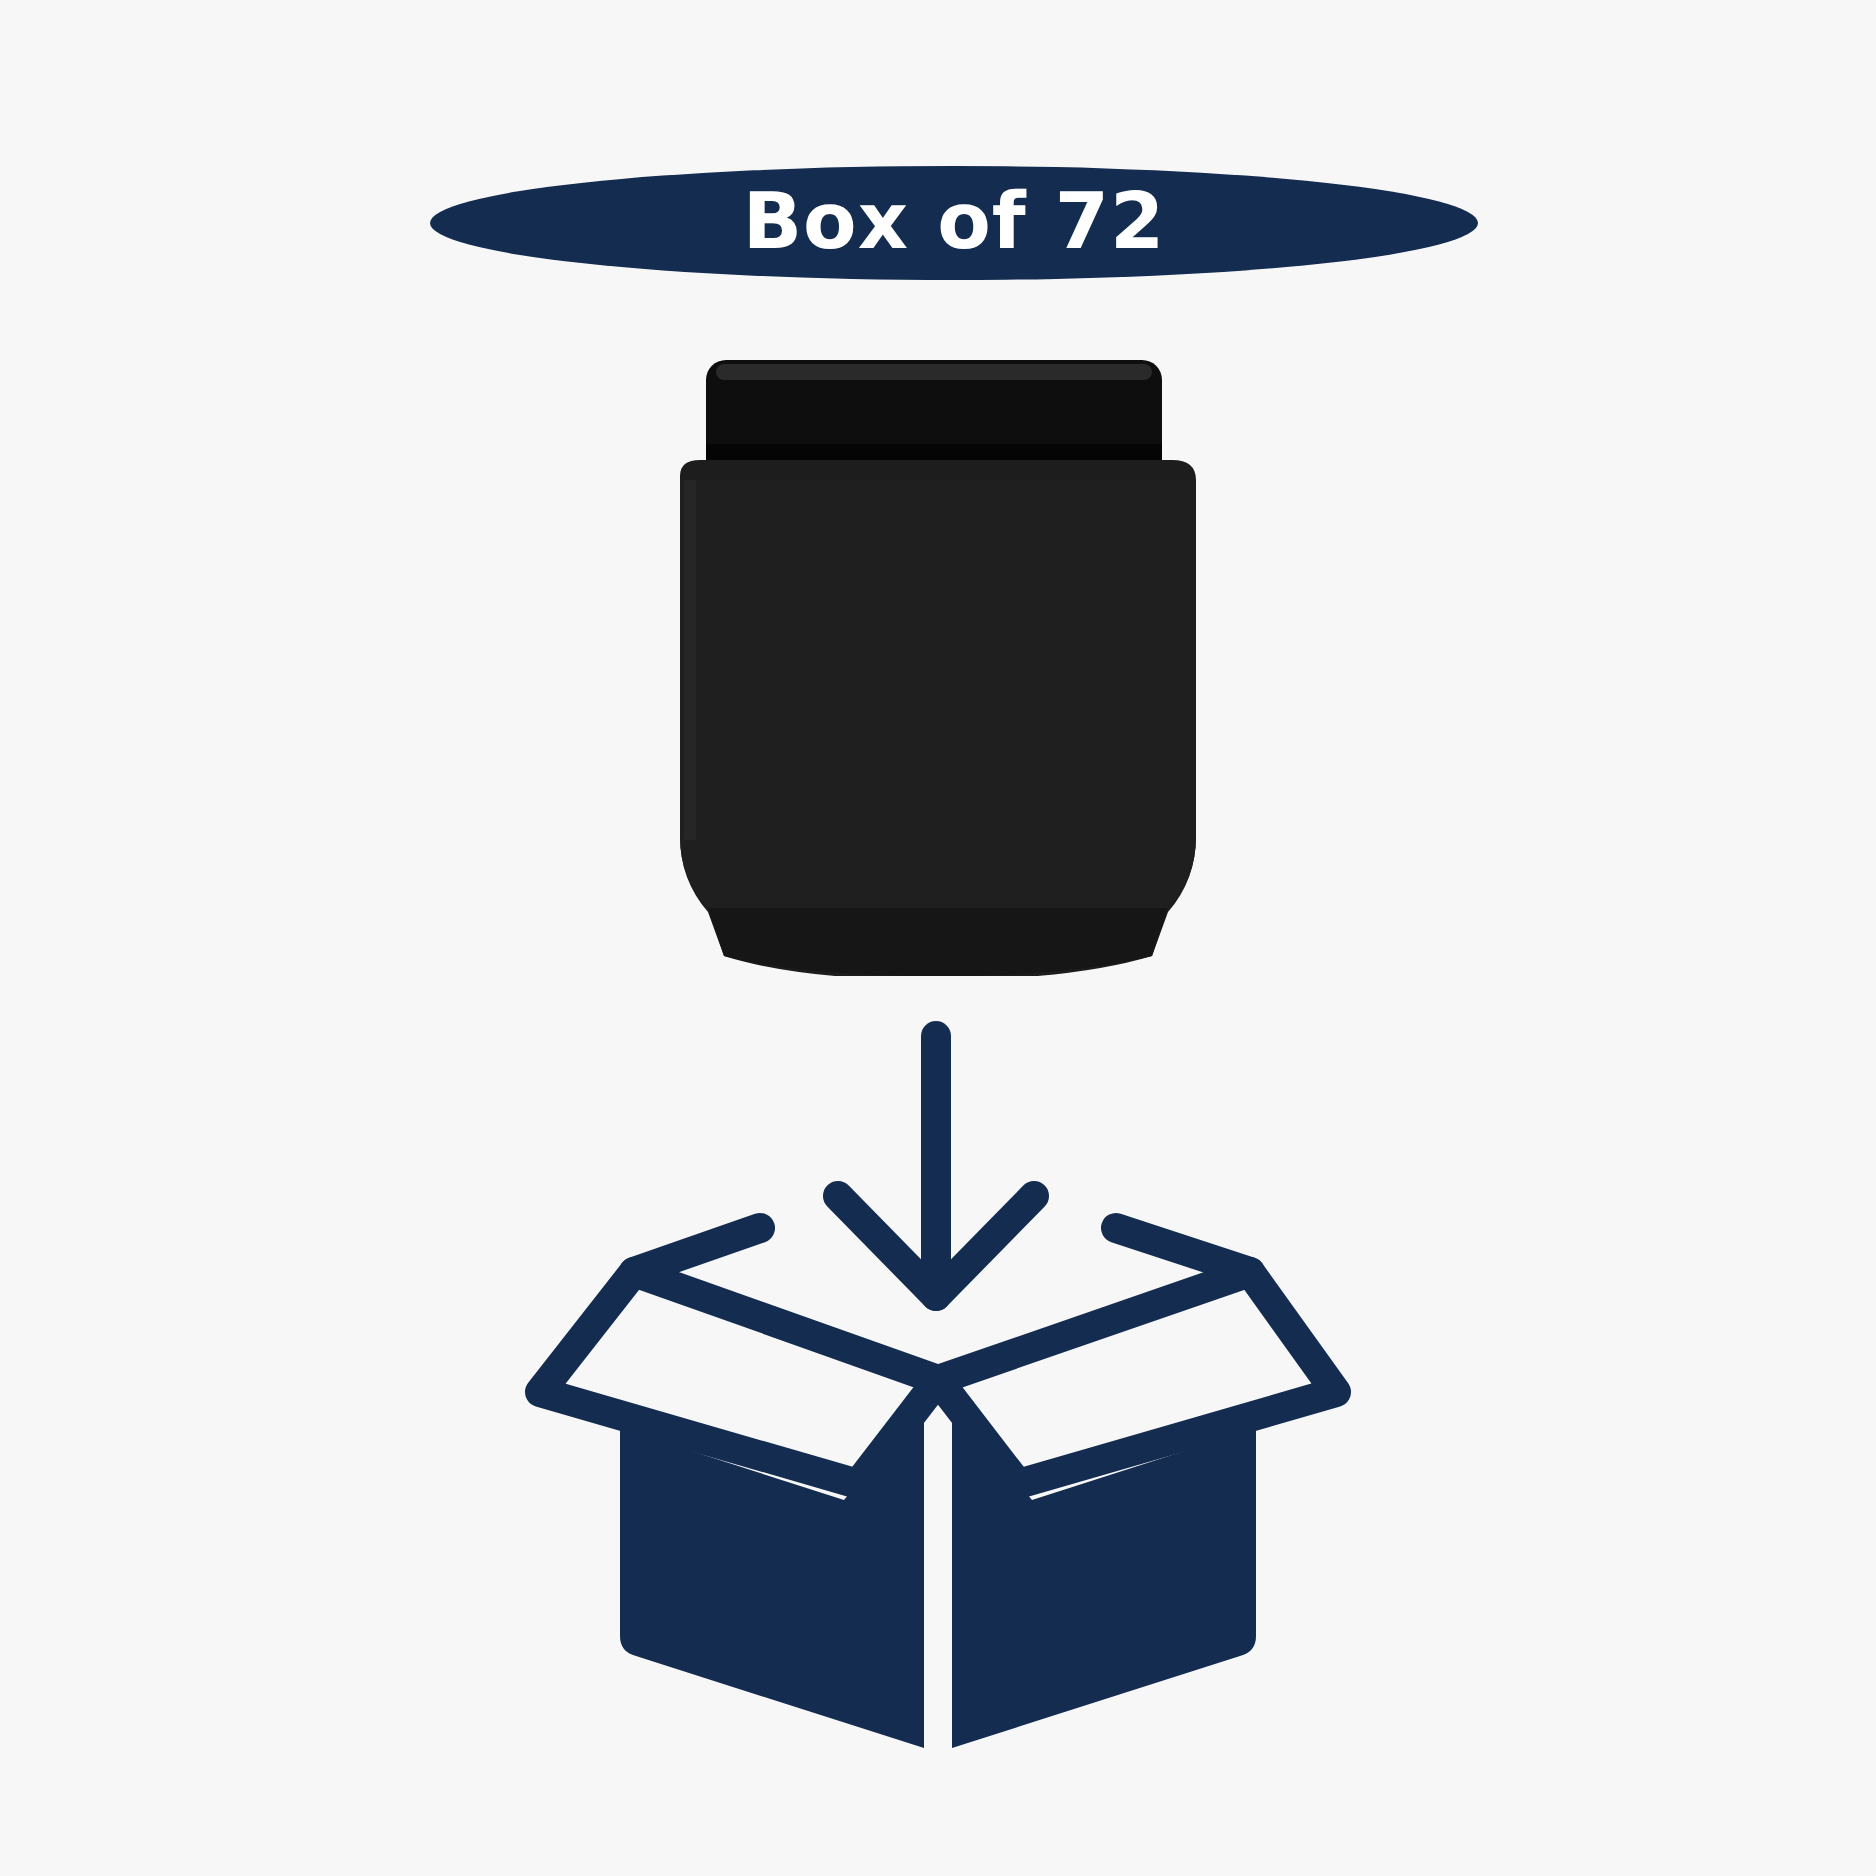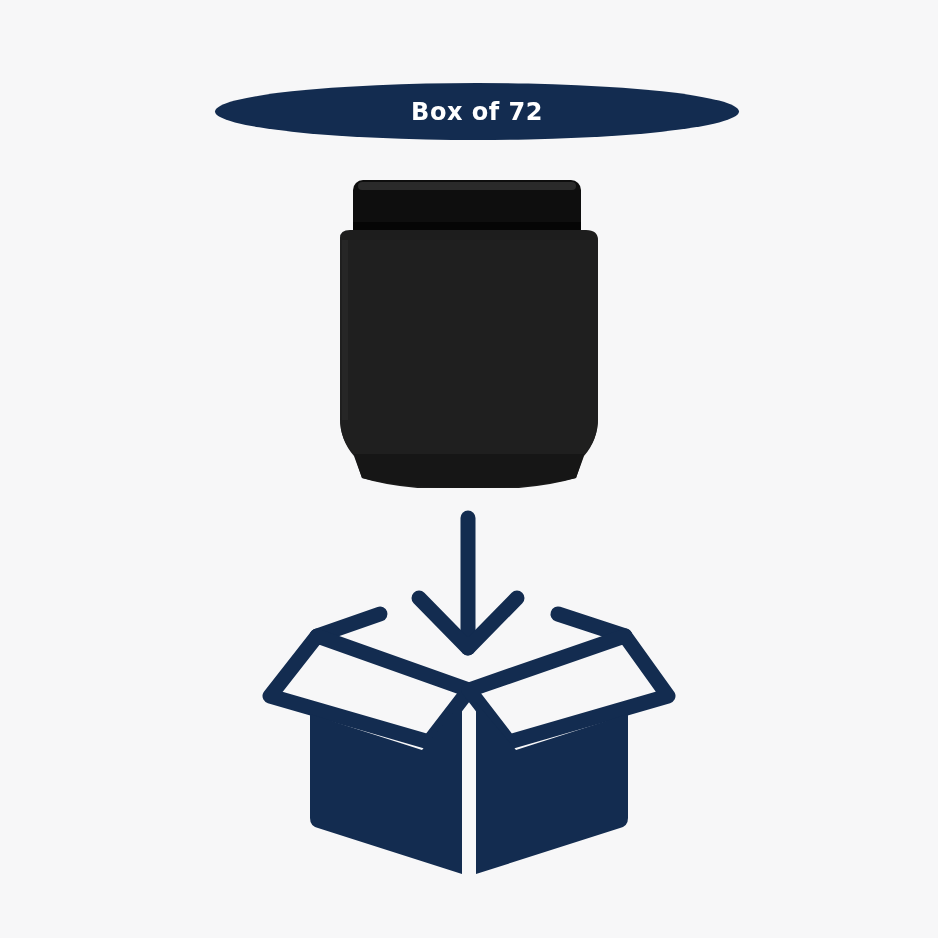--- a/index.html
+++ b/index.html
@@ -1,18 +1,18 @@
 <!DOCTYPE html>
 <html><head>
   <meta charset="utf-8">
   <style>
     html, body { margin:0; padding:0; }
     body { width:938px; height:938px; background:#f7f7f8; position:relative; overflow:hidden; font-family:"Liberation Sans", sans-serif; }
     .badge { position:absolute; left:215px; top:83px; width:524px; height:57px; background:#132c50; border-radius:50% / 50%; display:flex; align-items:center; justify-content:center; }
-    .badge-text { color:#ffffff; font-weight:700; font-size:24px; font-family:"DejaVu Sans", sans-serif; letter-spacing:0.5px; }
+    .badge-text { color:#ffffff; font-weight:700; font-size:39px; font-family:"DejaVu Sans", sans-serif; letter-spacing:0.5px; }
     .jar { position:absolute; left:336px; top:178px; width:265px; height:310px; }
     .box { position:absolute; left:262px; top:510px; width:414px; height:372px; }
   </style>
 </head>
 <body>
 
 <div class="badge">
   <span class="badge-text">Box of 72</span>
 </div>
 

